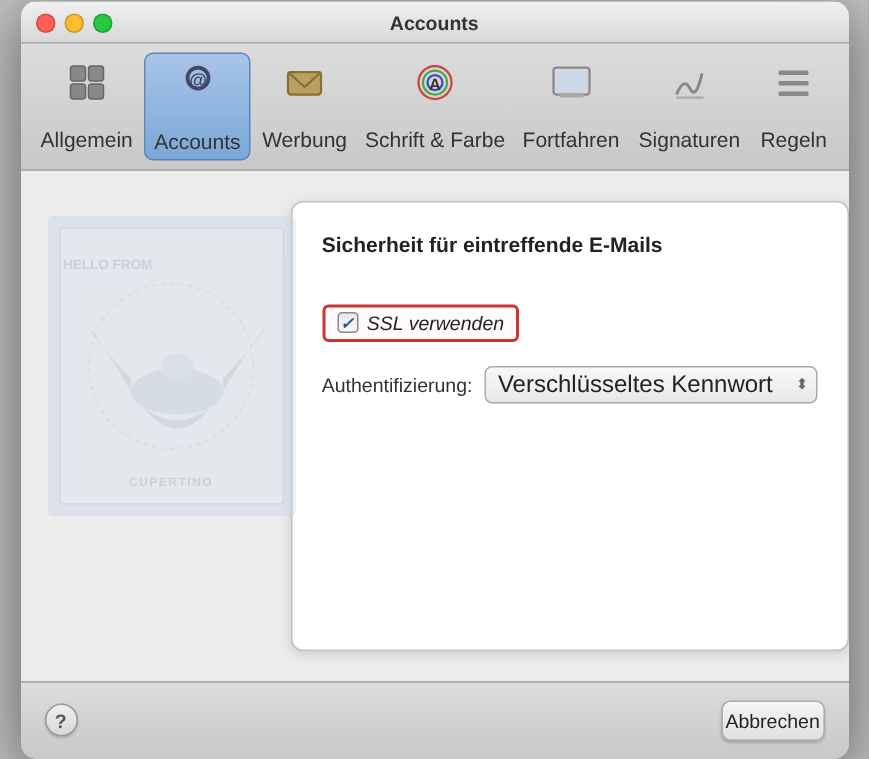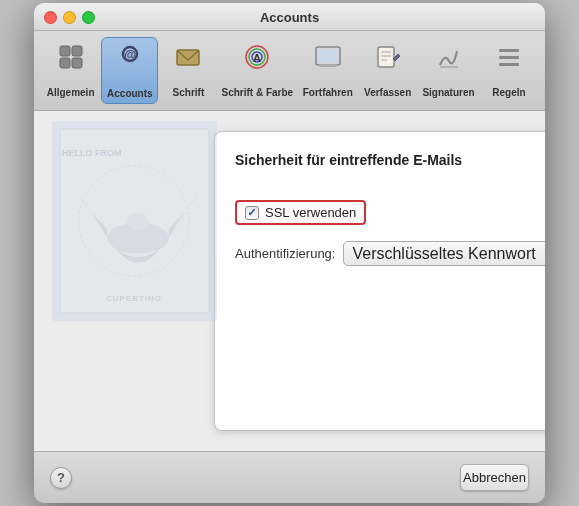--- a/index.html
+++ b/index.html
@@ -9,21 +9,21 @@
       background: #c0c0c0;
       display: flex;
       justify-content: center;
       align-items: center;
       width: 579px;
       height: 506px;
       overflow: hidden;
     }
 
     .window {
-      width: 511px;
+      width: 552px;
       background: #a3a3a3;
       border-radius: 10px;
       box-shadow: 0 10px 40px rgba(0,0,0,0.5), inset 0 1px 0 rgba(255,255,255,0.8);
       overflow: hidden;
     }
 
     
     .titlebar {
       background: linear-gradient(to bottom, #f0f0f0, #d8d8d8);
       border-bottom: 1px solid #b0b0b0;
@@ -87,25 +87,24 @@
     .toolbar-icon {
       width: 32px;
       height: 32px;
       display: flex;
       align-items: center;
       justify-content: center;
       font-size: 20px;
     }
 
     .toolbar-label {
-      font-size: 10px;
+      font-size: 14px;
       color: #333;
       margin-top: 14px;
       white-space: nowrap;
-      font-weight: bold;
     }
 
     
     .content {
       display: flex;
       padding: 20px;
       position: relative;
       min-height: 340px;
       background: #ececec;
     }
@@ -125,20 +124,21 @@
       font-size: 14px;
       font-weight: 600;
       color: #222;
       margin-bottom: 32px;
     }
 
     .ssl-row {
       display: flex;
       align-items: center;
       margin-bottom: 16px;
+      font-style: italic;
     }
 
     .ssl-checkbox-wrapper {
       display: flex;
       align-items: center;
       gap: 6px;
       border: 2px solid #cc3333;
       border-radius: 4px;
       padding: 3px 8px;
       background: rgba(255,220,220,0.1);
@@ -259,21 +259,21 @@
       color: white;
       font-weight: 600;
       text-shadow: 0 1px 1px rgba(0,0,0,0.3);
       box-shadow: 0 1px 3px rgba(0,0,0,0.3), inset 0 1px 0 rgba(255,255,255,0.3);
     }
 
     
     .stamp-container {
       position: absolute;
       left: 8px;
-      top: 0;
+      top: 20px;
       width: 185px;
       height: 220px;
       opacity: 0.4;
       pointer-events: none;
     }
   </style>
 </head>
 <body>
 
 <div class="window">
@@ -311,21 +311,21 @@
       <span class="toolbar-label">Accounts</span>
     </div>
 
     <div class="toolbar-item">
       <div class="toolbar-icon">
         <svg width="28" height="28" viewBox="0 0 28 28">
           <rect x="3" y="7" width="22" height="15" rx="2" fill="#b8a060" stroke="#887030" stroke-width="1.5"></rect>
           <polyline points="3,7 14,17 25,7" fill="none" stroke="#887030" stroke-width="1.5"></polyline>
         </svg>
       </div>
-      <span class="toolbar-label">Schrift</span>
+      <span class="toolbar-label">Werbung</span>
     </div>
 
     <div class="toolbar-item">
       <div class="toolbar-icon">
         <svg width="28" height="28" viewBox="0 0 28 28">
           <circle cx="14" cy="14" r="11" fill="none" stroke="#cc4444" stroke-width="1.5"></circle>
           <circle cx="14" cy="14" r="8" fill="none" stroke="#44aa44" stroke-width="1.5"></circle>
           <circle cx="14" cy="14" r="5" fill="none" stroke="#4444cc" stroke-width="1.5"></circle>
           <text x="14" y="19" text-anchor="middle" font-size="11" fill="#333" font-weight="bold">A</text>
         </svg>
@@ -337,32 +337,20 @@
       <div class="toolbar-icon">
         <svg width="28" height="28" viewBox="0 0 28 28">
           <rect x="2" y="4" width="24" height="18" rx="2" fill="none" stroke="#888" stroke-width="1.5"></rect>
           <rect x="4" y="6" width="20" height="14" fill="#ccd8e8"></rect>
           <rect x="6" y="21" width="16" height="3" fill="#aaa"></rect>
         </svg>
       </div>
       <span class="toolbar-label">Fortfahren</span>
     </div>
 
-    <div class="toolbar-item">
-      <div class="toolbar-icon">
-        <svg width="28" height="28" viewBox="0 0 28 28">
-          <rect x="4" y="4" width="16" height="20" rx="2" fill="#f5f0e8" stroke="#888" stroke-width="1.5"></rect>
-          <line x1="7" y1="9" x2="17" y2="9" stroke="#aaa" stroke-width="1.2"></line>
-          <line x1="7" y1="13" x2="17" y2="13" stroke="#aaa" stroke-width="1.2"></line>
-          <line x1="7" y1="17" x2="13" y2="17" stroke="#aaa" stroke-width="1.2"></line>
-          <path d="M19 16 L24 11 L26 13 L21 18 Z" fill="#668" stroke="#446" stroke-width="0.8"></path>
-        </svg>
-      </div>
-      <span class="toolbar-label">Verfassen</span>
-    </div>
 
     <div class="toolbar-item">
       <div class="toolbar-icon">
         <svg width="28" height="28" viewBox="0 0 28 28">
           <path d="M5 22 Q10 10 14 18 Q18 26 22 8" fill="none" stroke="#888" stroke-width="2"></path>
           <line x1="5" y1="24" x2="23" y2="24" stroke="#aaa" stroke-width="1.5"></line>
         </svg>
       </div>
       <span class="toolbar-label">Signaturen</span>
     </div>

